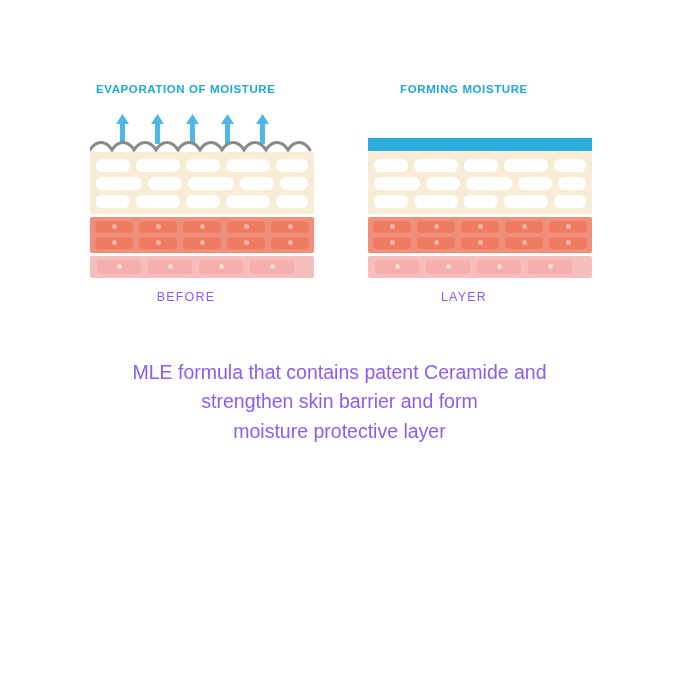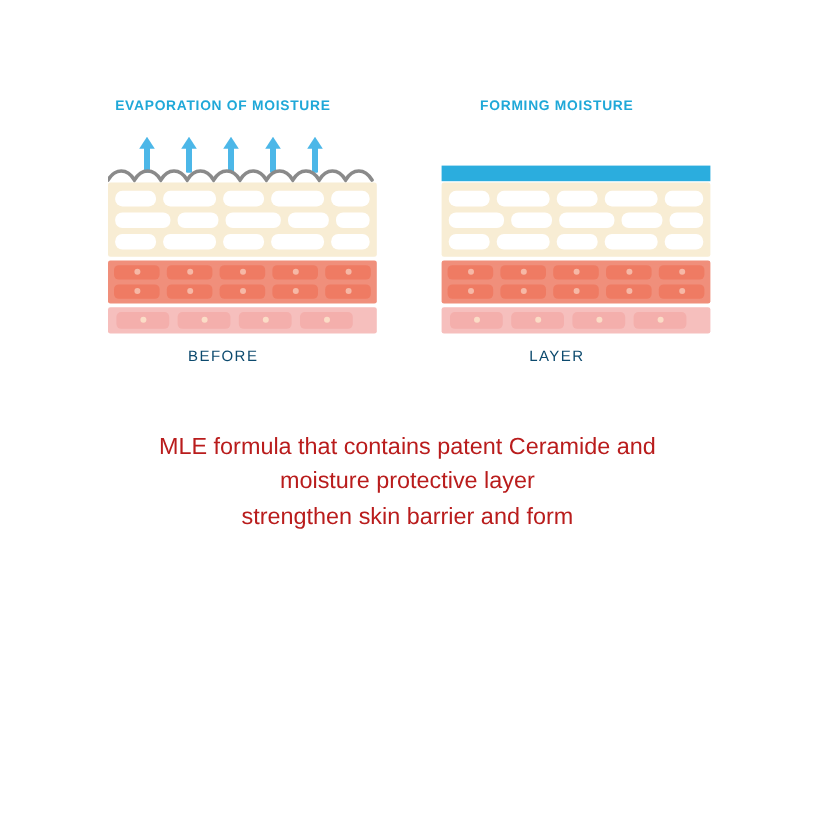--- a/index.html
+++ b/index.html
@@ -162,30 +162,30 @@
     height: 5px;
     border-radius: 50%;
     background: #fbdcc6;
     top: 8px;
   }
 
   .state-label {
     margin-top: 14px;
     text-align: center;
     font-size: 12.5px;
-    color: #0c4a6e;
+    color: #8b5cf6;
     letter-spacing: 1.2px;
   }
 
   
   .body-copy {
     margin-top: 46px;
     text-align: center;
     font-size: 19.5px;
-    color: #b91c1c;
+    color: #8b5cf6;
     line-height: 1.5;
     padding: 0 70px;
   }
   .body-copy .line { display: block; }
 </style>
 </head>
 <body>
 
 <div class="page">
 
@@ -348,17 +348,17 @@
           <div class="nuc-light" style="left:180px;"></div>
         </div>
       </div>
       <div class="state-label">LAYER</div>
     </div>
 
   </div>
 
   <div class="body-copy">
     <span class="line">MLE formula that contains patent Ceramide and</span>
+    <span class="line">strengthen skin barrier and form</span>
     <span class="line">moisture protective layer</span>
-    <span class="line">strengthen skin barrier and form</span>
   </div>
 
 </div>
 
 </body></html>

